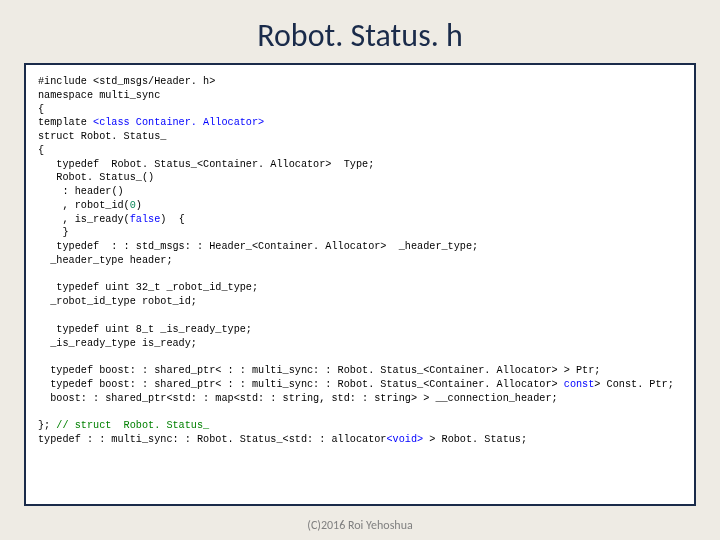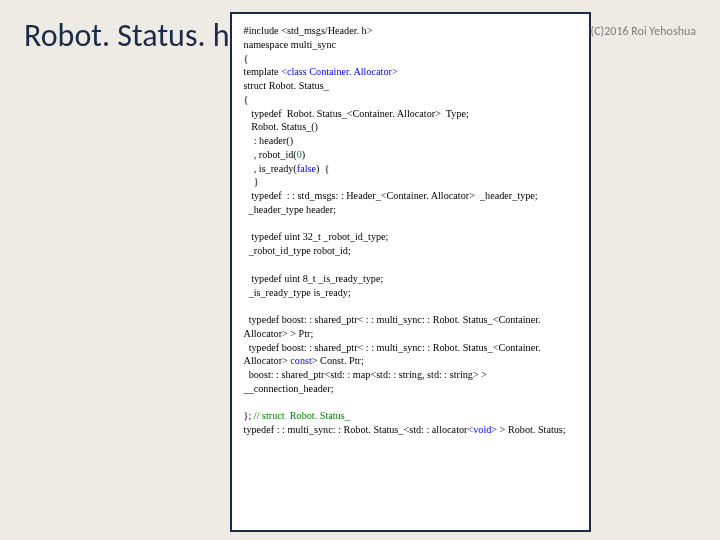--- a/index.html
+++ b/index.html
@@ -1,19 +1,19 @@
 <!DOCTYPE html>
 <html><head>
 <meta charset="utf-8">
 <style>
 body{margin:0;width:720px;height:540px;background:#eeebe4;font-family:Calibri,Arial,sans-serif;overflow:hidden}
-.slide{width:720px;height:540px;padding:12px 24px 8px;box-sizing:border-box;display:flex;flex-direction:row}
+.slide{width:720px;height:540px;padding:12px 24px 8px;box-sizing:border-box;display:flex;flex-direction:column}
 .title{font-size:32px;color:#1a2b4a;text-align:center;margin:4px 0 8px;font-weight:400}
 .codebox{border:2.5px solid #1a2b4a;background:#fff;flex:1;padding:10px 12px;overflow:hidden}
-pre{margin:0;font-family:Liberation Serif, serif;font-size:10.2px;line-height:1.35;color:#000;white-space:pre-wrap}
+pre{margin:0;font-family:Liberation Mono, monospace;font-size:10.2px;line-height:1.35;color:#000;white-space:pre-wrap}
 .kw{color:#0000ff}
 .num{color:#098658}
 .cm{color:#008000}
 .footer{text-align:center;font-size:12px;color:#808080;margin-top:12px}
 </style>
 </head>
 <body>
 
 <div class="slide">
   <div class="title">Robot. Status. h</div>

